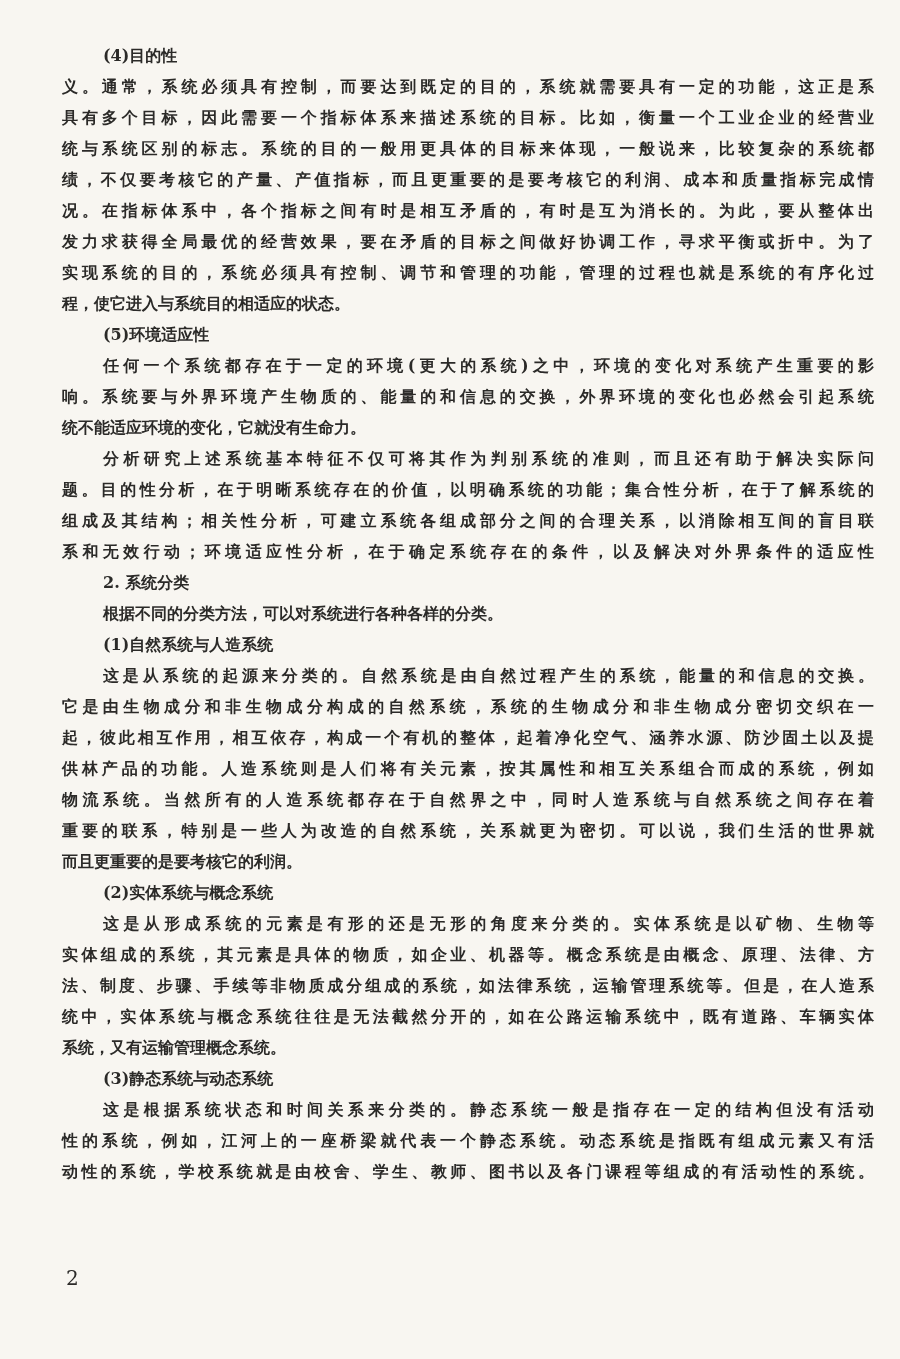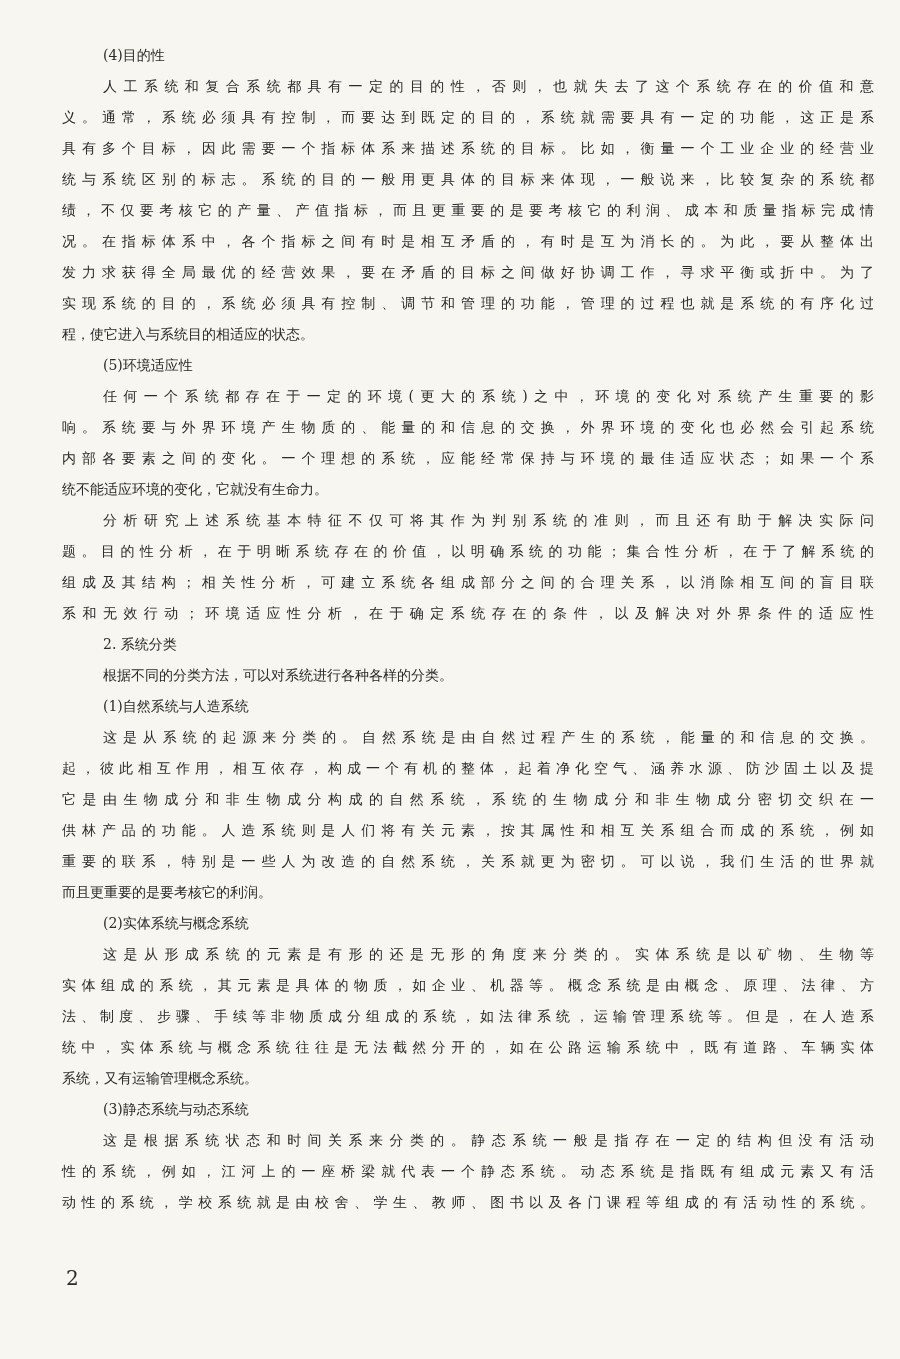--- a/index.html
+++ b/index.html
@@ -9,81 +9,81 @@
     color: #2b2a28;
     font-family: "DejaVu Serif", "Liberation Serif", serif;
   }
   .page { position: relative; width: 900px; height: 1359px; }
   .content {
     position: absolute; left: 62px; top: 40px; width: 812px;
   }
   .line {
     display: block;
     height: 31px; line-height: 31px;
-    font-size: 14px;
+    font-size: 16px;
     white-space: nowrap;
     text-align: justify;
     text-align-last: justify;
     letter-spacing: 0px;
+    font-weight: bold;
   }
   .line.last { text-align-last: left; }
   .indent { padding-left: 41px; }
   .heading { text-align-last: left; }
   .page-number {
     position: absolute; left: 66px; top: 1266px;
     font-size: 20px; line-height: 24px;
   }
 </style>
 </head>
 <body>
 
 <div class="page">
   <div class="content">
 
     <section>
       <div class="line indent heading">(4)目的性</div>
       <div>
-        <div class="line indent">人工系统和复合系统都具有一定的目的性，否则，也就失去了这个系统存在的价值和意</div>
         <div class="line">义。通常，系统必须具有控制，而要达到既定的目的，系统就需要具有一定的功能，这正是系</div>
         <div class="line">具有多个目标，因此需要一个指标体系来描述系统的目标。比如，衡量一个工业企业的经营业</div>
         <div class="line">统与系统区别的标志。系统的目的一般用更具体的目标来体现，一般说来，比较复杂的系统都</div>
         <div class="line">绩，不仅要考核它的产量、产值指标，而且更重要的是要考核它的利润、成本和质量指标完成情</div>
         <div class="line">况。在指标体系中，各个指标之间有时是相互矛盾的，有时是互为消长的。为此，要从整体出</div>
         <div class="line">发力求获得全局最优的经营效果，要在矛盾的目标之间做好协调工作，寻求平衡或折中。为了</div>
         <div class="line">实现系统的目的，系统必须具有控制、调节和管理的功能，管理的过程也就是系统的有序化过</div>
         <div class="line last">程，使它进入与系统目的相适应的状态。</div>
       </div>
     </section>
 
     <section>
       <div class="line indent heading">(5)环境适应性</div>
       <div>
         <div class="line indent">任何一个系统都存在于一定的环境(更大的系统)之中，环境的变化对系统产生重要的影</div>
         <div class="line">响。系统要与外界环境产生物质的、能量的和信息的交换，外界环境的变化也必然会引起系统</div>
-        <div class="line">内部各要素之间的变化。一个理想的系统，应能经常保持与环境的最佳适应状态；如果一个系</div>
         <div class="line last">统不能适应环境的变化，它就没有生命力。</div>
       </div>
       <div>
         <div class="line indent">分析研究上述系统基本特征不仅可将其作为判别系统的准则，而且还有助于解决实际问</div>
         <div class="line">题。目的性分析，在于明晰系统存在的价值，以明确系统的功能；集合性分析，在于了解系统的</div>
         <div class="line">组成及其结构；相关性分析，可建立系统各组成部分之间的合理关系，以消除相互间的盲目联</div>
         <div class="line">系和无效行动；环境适应性分析，在于确定系统存在的条件，以及解决对外界条件的适应性</div>
       </div>
     </section>
 
     <section>
       <div class="line indent heading">2. 系统分类</div>
       <div class="line indent last">根据不同的分类方法，可以对系统进行各种各样的分类。</div>
 
       <div class="line indent heading">(1)自然系统与人造系统</div>
       <div>
         <div class="line indent">这是从系统的起源来分类的。自然系统是由自然过程产生的系统，能量的和信息的交换。</div>
+        <div class="line">它是由生物成分和非生物成分构成的自然系统，系统的生物成分和非生物成分密切交织在一</div>
         <div class="line">起，彼此相互作用，相互依存，构成一个有机的整体，起着净化空气、涵养水源、防沙固土以及提</div>
-        <div class="line">它是由生物成分和非生物成分构成的自然系统，系统的生物成分和非生物成分密切交织在一</div>
         <div class="line">供林产品的功能。人造系统则是人们将有关元素，按其属性和相互关系组合而成的系统，例如</div>
+        <div class="line">物流系统。当然所有的人造系统都存在于自然界之中，同时人造系统与自然系统之间存在着</div>
         <div class="line">重要的联系，特别是一些人为改造的自然系统，关系就更为密切。可以说，我们生活的世界就</div>
         <div class="line last">而且更重要的是要考核它的利润。</div>
       </div>
 
       <div class="line indent heading">(2)实体系统与概念系统</div>
       <div>
         <div class="line indent">这是从形成系统的元素是有形的还是无形的角度来分类的。实体系统是以矿物、生物等</div>
         <div class="line">实体组成的系统，其元素是具体的物质，如企业、机器等。概念系统是由概念、原理、法律、方</div>
         <div class="line">法、制度、步骤、手续等非物质成分组成的系统，如法律系统，运输管理系统等。但是，在人造系</div>
         <div class="line">统中，实体系统与概念系统往往是无法截然分开的，如在公路运输系统中，既有道路、车辆实体</div>

